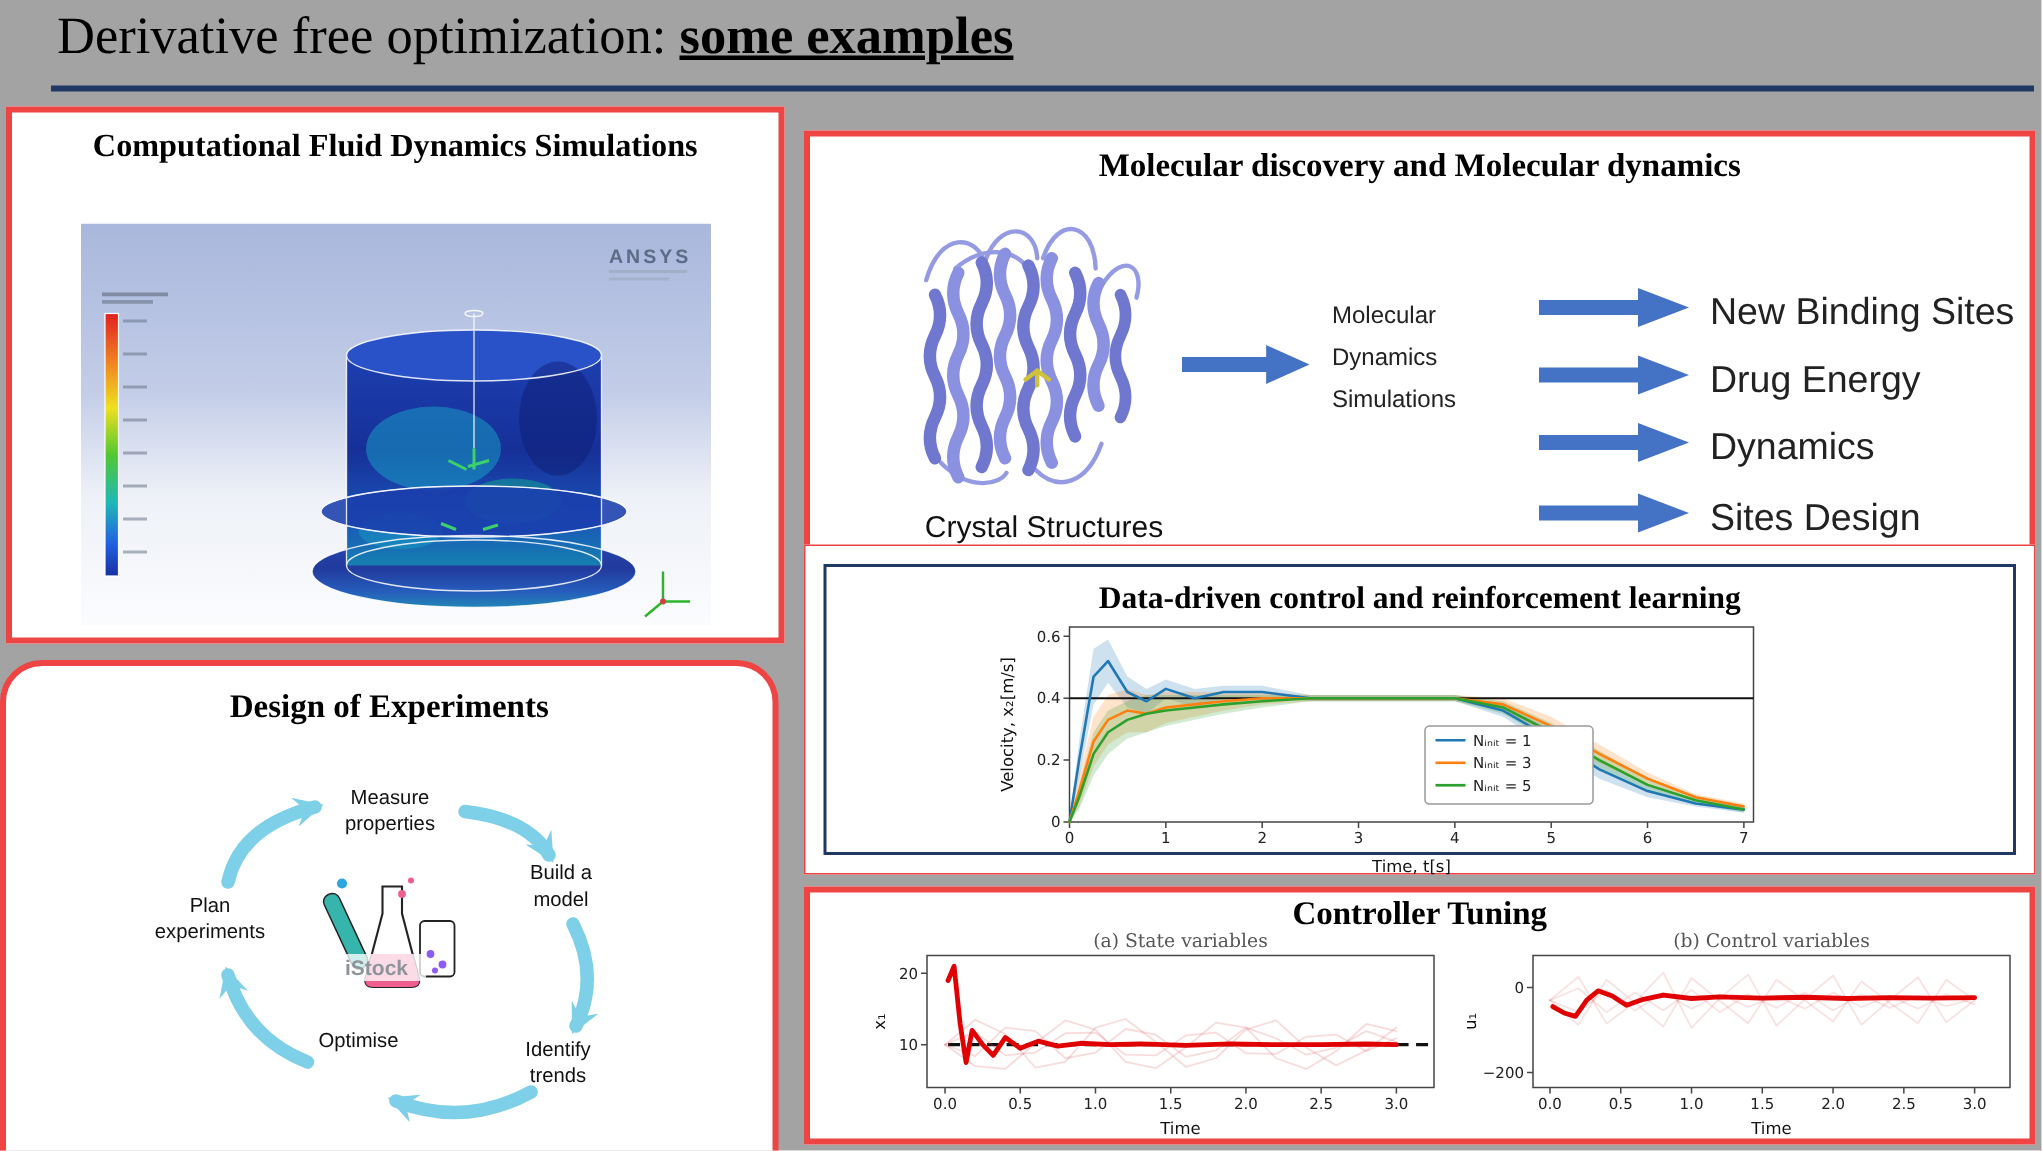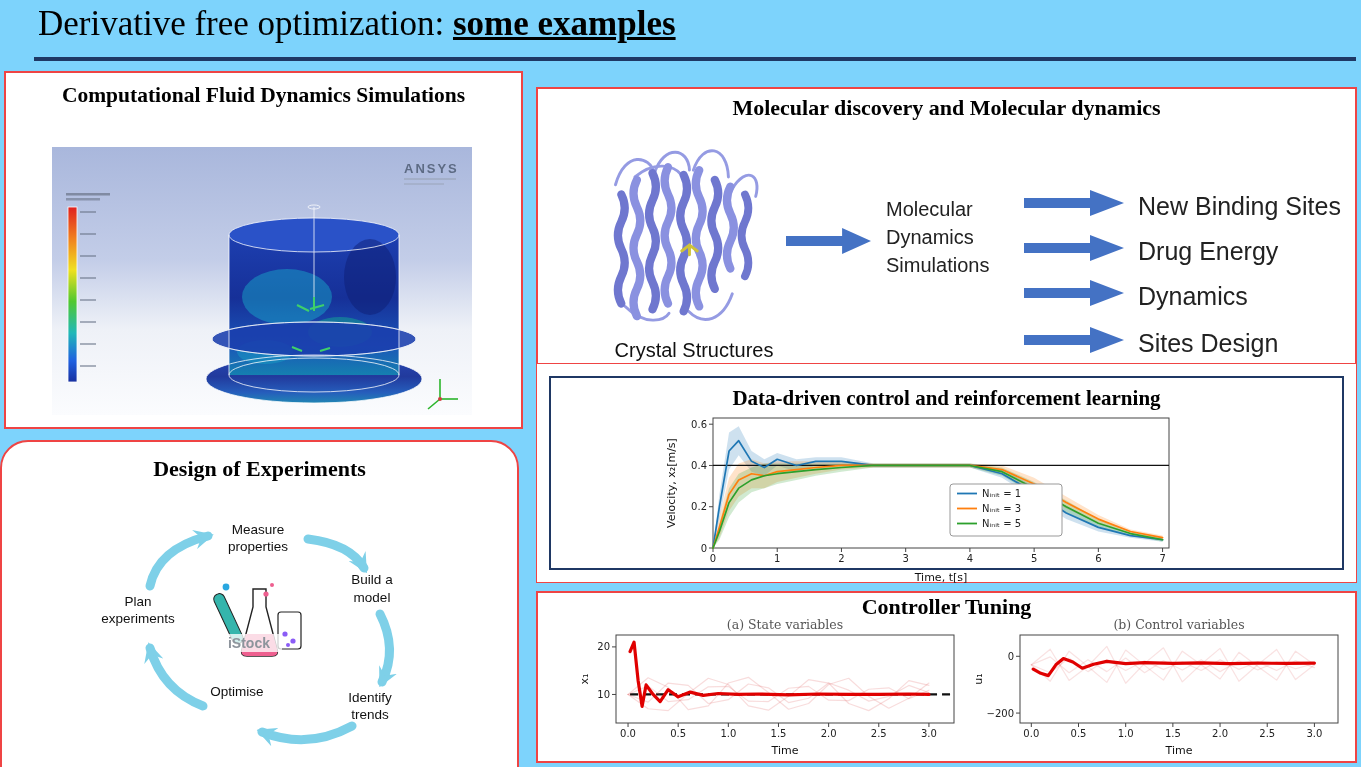--- a/index.html
+++ b/index.html
@@ -1,36 +1,36 @@
 <!DOCTYPE html>
 <html><head>
 <meta charset="utf-8">
 <style>
   *{margin:0;padding:0;box-sizing:border-box;}
   html,body{width:1361px;height:767px;background:#fff;font-family:"Liberation Sans",sans-serif;overflow:hidden;}
-  .slide{position:relative;width:1361px;height:767px;background:#7dd3fc;}
+  .slide{position:relative;width:1361px;height:767px;background:#a3a3a3;}
   .main-title{position:absolute;left:38px;top:4px;font-family:"Liberation Serif",serif;font-size:35px;color:#000;white-space:nowrap;}
   .main-title .emph{font-weight:bold;text-decoration:underline;text-decoration-thickness:3px;}
   .title-rule{position:absolute;left:34px;top:57px;width:1322px;height:4px;background:#1f3864;}
-  .panel{position:absolute;background:#fff;border:2px solid #ef4444;}
+  .panel{position:absolute;background:#fff;border:4px solid #ef4444;}
   .panel-title{font-family:"Liberation Serif",serif;font-weight:bold;color:#000;text-align:center;position:absolute;left:0;right:0;}
   #panel-cfd{left:4px;top:71px;width:519px;height:358px;}
   #panel-cfd .panel-title{top:10px;font-size:21.5px;}
   #panel-doe{left:0;top:440px;width:519px;height:376px;border-radius:28px;}
   #panel-doe .panel-title{top:14px;font-size:22px;}
   #panel-mol{left:536px;top:71px;width:821px;height:284px;margin-top:16px;}
   #panel-mol .panel-title{top:6px;font-size:22px;}
   #panel-rl{left:536px;top:363px;width:821px;height:220px;border-width:1px;padding:12px;}
   #panel-rl .inner{width:100%;height:100%;border:2px solid #1f3864;position:relative;}
   #panel-rl .panel-title{top:8px;font-size:21px;}
   #panel-ct{left:536px;top:591px;width:821px;height:172px;padding-left:15px;}
   #panel-ct .panel-title{top:1px;font-size:22px;}
   .abs{position:absolute;}
   
-  .mol-text{position:absolute;font-size:20px;color:#222;line-height:28px;}
+  .mol-text{position:absolute;font-size:16px;color:#222;line-height:28px;}
   .out-label{position:absolute;font-size:25px;color:#222;white-space:nowrap;}
   .crystal-label{position:absolute;font-size:20px;color:#111;text-align:center;}
   
   .ctick{font-family:"DejaVu Sans",sans-serif;font-size:10px;fill:#222;}
   .clabel{font-family:"DejaVu Sans",sans-serif;font-size:11px;fill:#111;}
   .ctitle{font-family:"DejaVu Serif",serif;font-size:12.5px;fill:#555;}
   
   .doe-label{font-family:"Liberation Sans",sans-serif;font-size:13.5px;fill:#111;}
   .istock{font-family:"Liberation Sans",sans-serif;font-size:14px;font-weight:bold;fill:#8d949c;}
   .cfd-ansys{font-family:"Liberation Sans",sans-serif;font-size:13px;font-weight:bold;fill:#5d6b84;letter-spacing:2px;}

